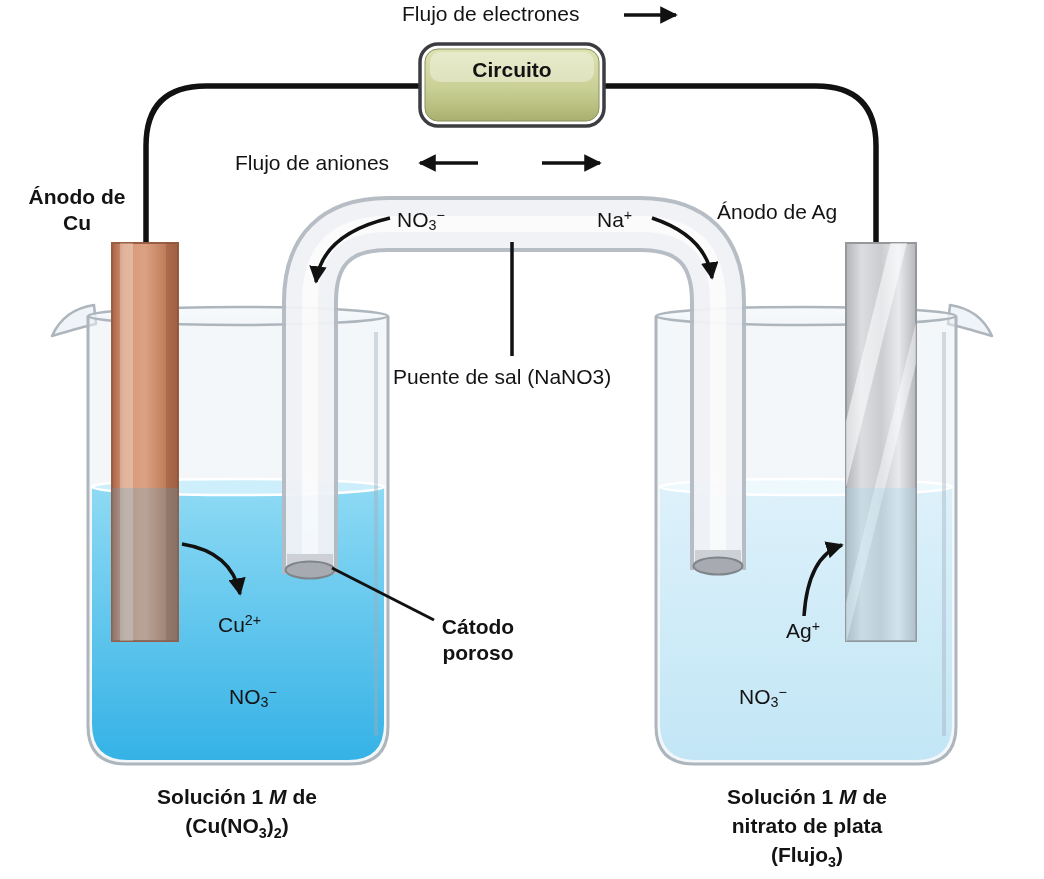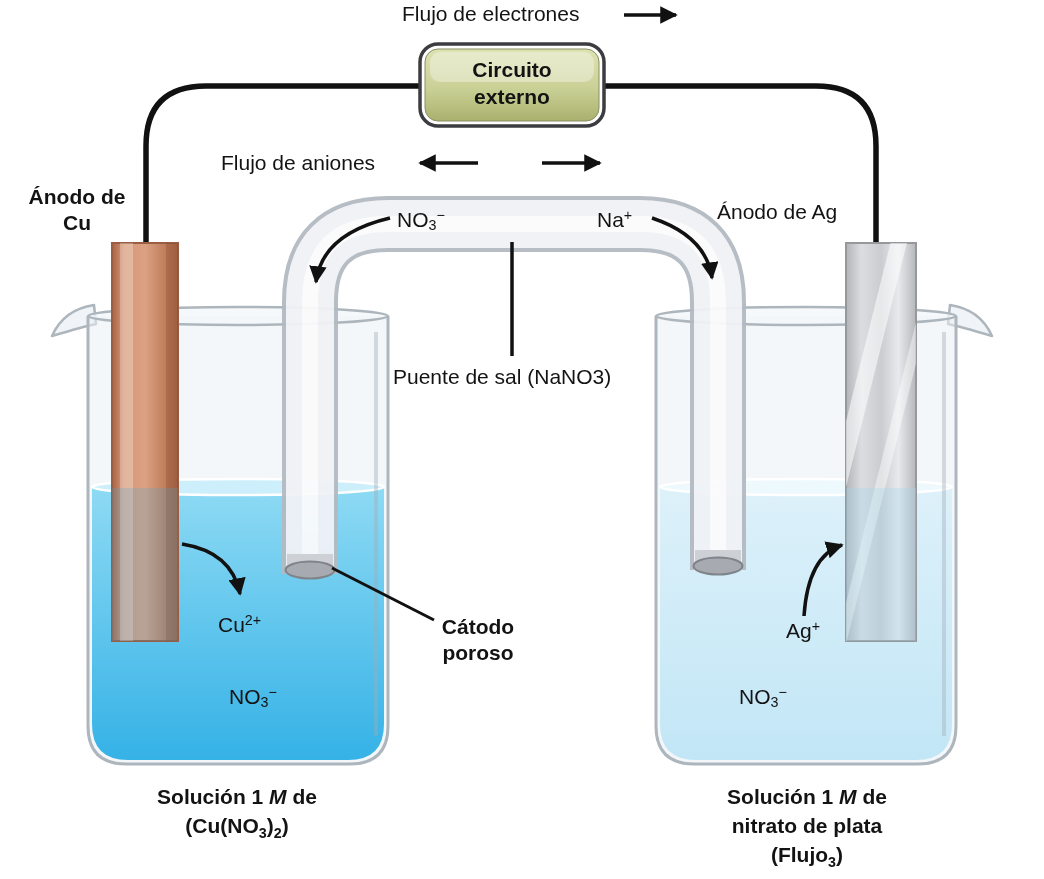--- a/index.html
+++ b/index.html
@@ -132,24 +132,23 @@
     <path d="M 182 544 Q 232 552 240 594" stroke="#111" stroke-width="3.5" fill="none" marker-end="url(#ah)"></path>
     <path d="M 804 616 Q 808 556 842 545" stroke="#111" stroke-width="3.5" fill="none" marker-end="url(#ah)"></path>
     <path d="M 434 620 L 332 568" stroke="#111" stroke-width="3" fill="none"></path>
     <path d="M 512 242 L 512 356" stroke="#111" stroke-width="3.5" fill="none"></path>
   </svg>
 
   <div class="lbl" style="left:402px;top:1px">Flujo de electrones</div>
 
   <div class="lbl center" style="left:420px;top:56px;width:184px;line-height:27px">
     <div>Circuito</div>
-    <div>externo</div>
   </div>
 
-  <div class="lbl" style="left:221px;top:150px">Flujo de aniones</div>
+  <div class="lbl" style="left:235px;top:150px">Flujo de aniones</div>
 
   <div class="lbl center" style="left:20px;top:184px;width:114px">
     <div>Ánodo de</div>
     <div>Cu</div>
   </div>
 
   <div class="lbl" style="left:717px;top:199px">Ánodo de Ag</div>
 
   <div class="lbl" style="left:397px;top:207px"><span>NO</span><sub>3</sub><sup>−</sup></div>
   <div class="lbl" style="left:597px;top:207px"><span>Na</span><sup>+</sup></div>

